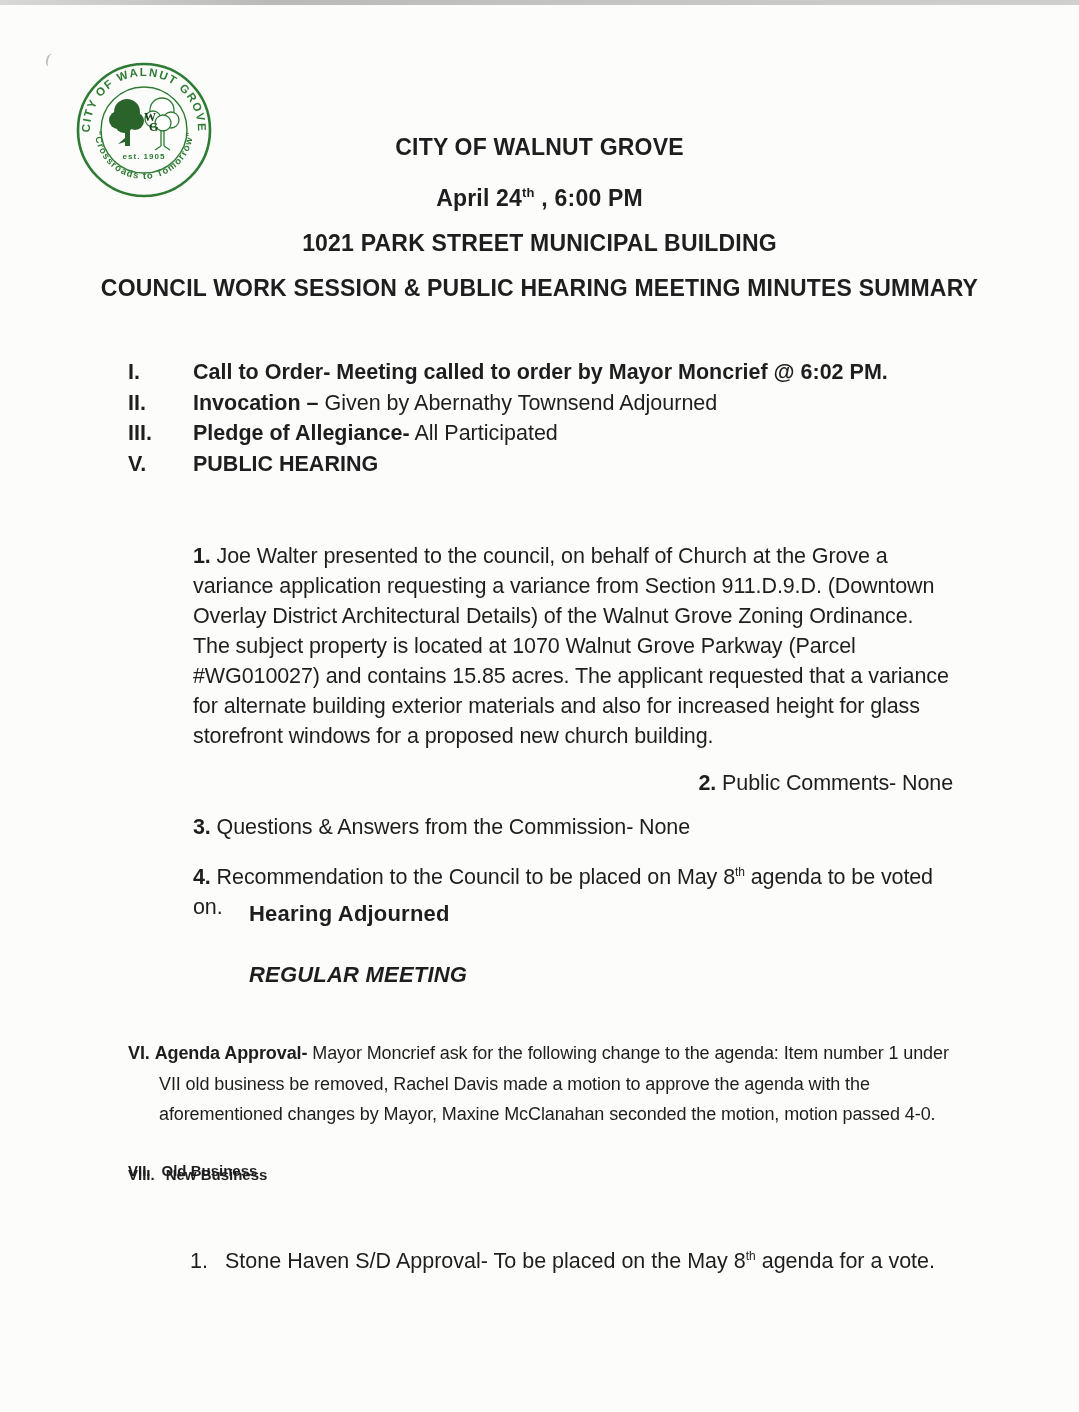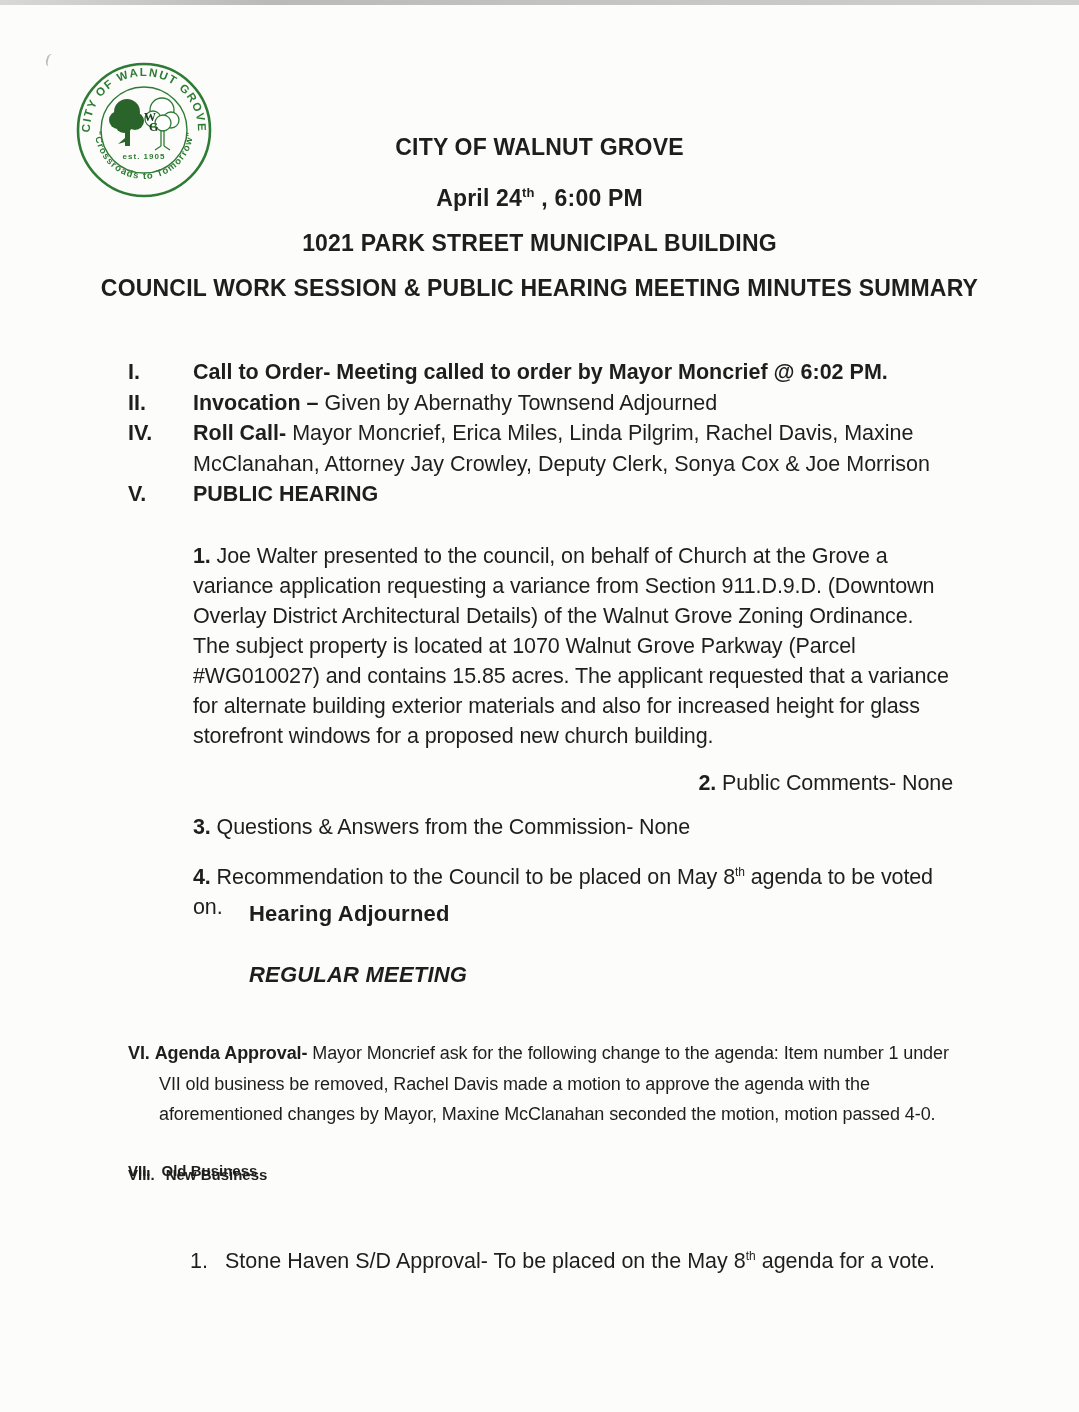--- a/index.html
+++ b/index.html
@@ -119,22 +119,22 @@
   <div class="roman-list">
     <div class="roman-row">
       <span class="numeral">I.</span>
       <span class="rtext"><b>Call to Order- Meeting called to order by Mayor Moncrief @ 6:02 PM.</b><span></span></span>
     </div>
     <div class="roman-row">
       <span class="numeral">II.</span>
       <span class="rtext"><b>Invocation –</b><span> Given by Abernathy Townsend Adjourned</span></span>
     </div>
     <div class="roman-row">
-      <span class="numeral">IV.</span>
-      <span class="rtext"><b>Roll Call-</b><span> Mayor Moncrief, Erica Miles, Linda Pilgrim, Rachel Davis, Maxine McClanahan, Attorney Jay Crowley, Deputy Clerk, Sonya Cox &amp; Joe Morrison</span></span>
+      <span class="numeral">III.</span>
+      <span class="rtext"><b>Pledge of Allegiance-</b><span> All Participated</span></span>
     </div>
     <div class="roman-row">
       <span class="numeral">V.</span>
       <span class="rtext"><b>PUBLIC HEARING</b><span></span></span>
     </div>
   </div>
 
   <div class="para ph1"><b>1.</b><span> Joe Walter presented to the council, on behalf of Church at the Grove a variance application requesting a variance from Section 911.D.9.D. (Downtown Overlay District Architectural Details) of the Walnut Grove Zoning Ordinance. The subject property is located at 1070 Walnut Grove Parkway (Parcel #WG010027) and contains 15.85 acres. The applicant requested that a variance for alternate building exterior materials and also for increased height for glass storefront windows for a proposed new church building.</span></div>
 
   <div class="para ph2"><b>2.</b><span> Public Comments- None</span></div>

